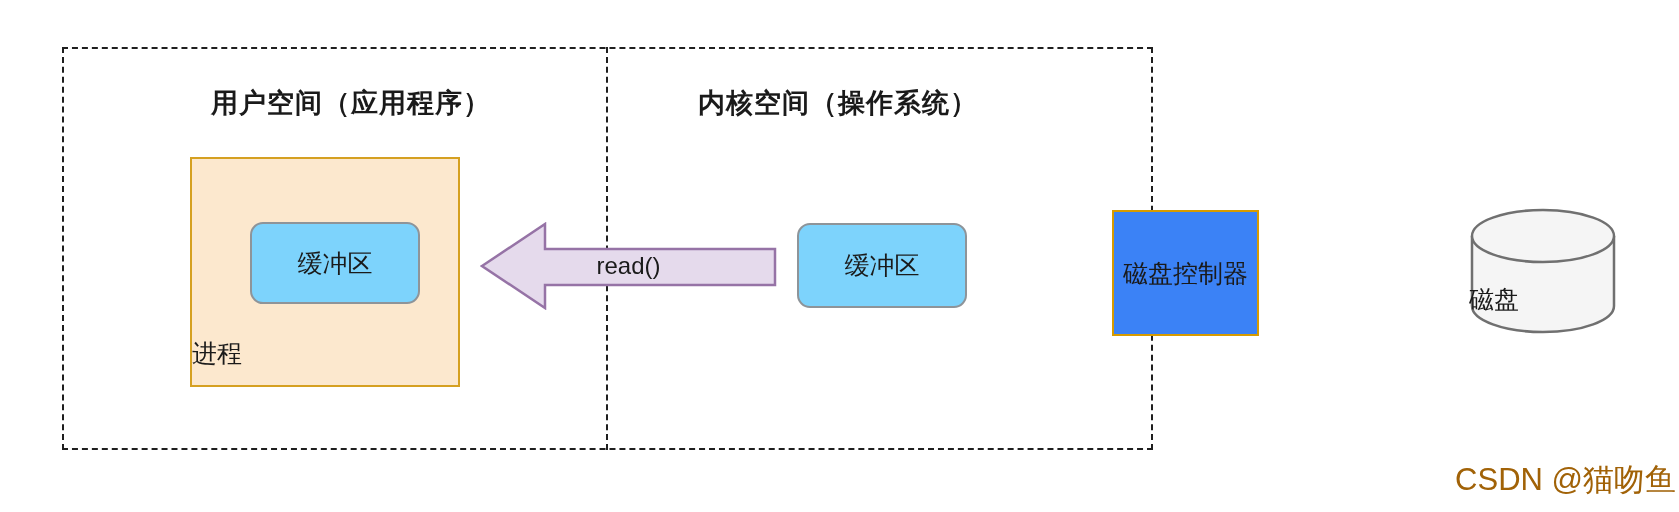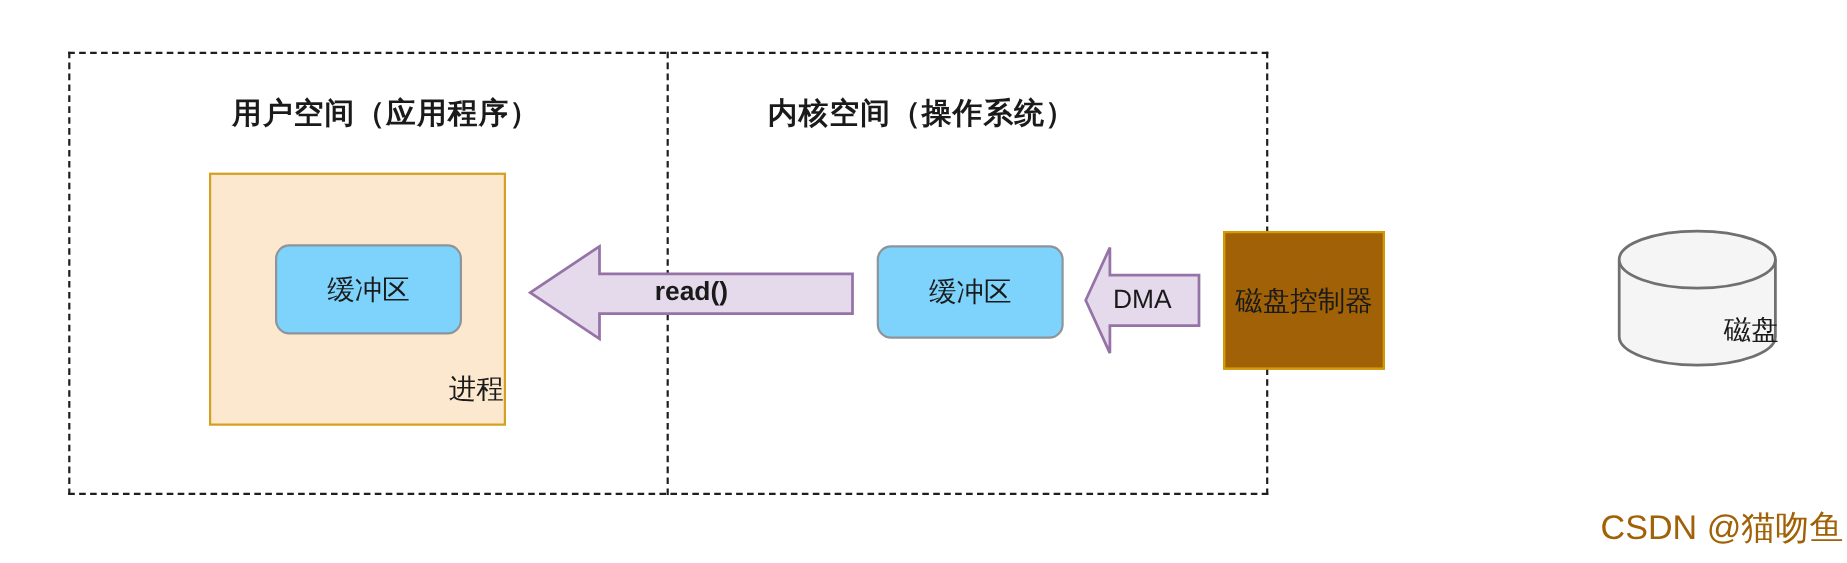--- a/index.html
+++ b/index.html
@@ -43,29 +43,29 @@
   .process-box {
     position: absolute;
     left: 190px; top: 157px;
     width: 266px; height: 226px;
     background: #FCE8CE;
     border: 2px solid #D5A021;
   }
   .process-label {
     position: absolute;
     left: 0; right: 0; top: 178px;
-    text-align: right;
+    text-align: left;
     font-size: 25px;
     font-family: Liberation Mono, monospace;
   }
   .disk-controller {
     position: absolute;
     left: 1112px; top: 210px;
     width: 143px; height: 122px;
-    background: #a16207;
+    background: #3b82f6;
     border: 2.5px solid #D79B00;
     display: flex; align-items: center; justify-content: center;
     font-size: 25px;
     white-space: nowrap;
   }
 
   
   .buffer-box {
     background: #7dd3fc;
     border: 2px solid #8E9499;
@@ -80,31 +80,31 @@
   
   .block-arrow { position: absolute; }
   .block-arrow svg { position: absolute; left: 0; top: 0; display: block; }
   .arrow-label {
     position: absolute;
     left: 0; right: 0; top: 0; bottom: 0;
     display: flex; align-items: center; justify-content: center;
     font-size: 24px;
     white-space: nowrap;
   }
-  .arrow-read     { left: 480px;  top: 222px; width: 297px; height: 88px; font-weight: bold; }
+  .arrow-read     { left: 480px;  top: 222px; width: 297px; height: 88px; }
   .arrow-dma      { left: 985px;  top: 223px; width: 107px; height: 100px; }
   .arrow-hardware { left: 1300px; top: 218px; width: 127px; height: 98px; }
 
   
   .disk-cylinder { position: absolute; left: 1469px; top: 207px; width: 148px; height: 128px; }
   .disk-cylinder svg { position: absolute; left: 0; top: 0; display: block; }
   .disk-label {
     position: absolute;
     left: 0; right: 0; top: 76px;
-    text-align: right;
+    text-align: left;
     font-size: 25px;
   }
 
   .watermark {
     position: absolute;
     right: 3px; top: 459px;
     font-size: 31px;
     color: #a16207;
     text-shadow: 1px 1px 0 #ffffff;
     white-space: nowrap;
@@ -128,26 +128,20 @@
 
   <div class="block-arrow arrow-read">
     <svg width="297" height="88" viewBox="0 0 297 88">
       <polygon points="2,44 65,2 65,27 295,27 295,63 65,63 65,86" fill="#E5DAEC" stroke="#9673A6" stroke-width="2.5" stroke-linejoin="miter"></polygon>
     </svg>
     <span class="arrow-label">read()</span>
   </div>
 
   <div class="buffer-box buffer-kernel">缓冲区</div>
 
-  <div class="block-arrow arrow-dma">
-    <svg width="107" height="100" viewBox="0 0 107 100">
-      <polygon points="2,50 24,2 24,27 105,27 105,73 24,73 24,98" fill="#E5DAEC" stroke="#9673A6" stroke-width="2.5" stroke-linejoin="miter"></polygon>
-    </svg>
-    <span class="arrow-label">DMA</span>
-  </div>
 
   <div class="disk-controller">磁盘控制器</div>
 
 
   <div class="disk-cylinder">
     <svg width="148" height="128" viewBox="0 0 148 128">
       <path d="M 3,29 V 99 A 71,26 0 0 0 145,99 V 29" fill="#F5F5F5" stroke="#707070" stroke-width="2.5"></path>
       <ellipse cx="74" cy="29" rx="71" ry="26" fill="#F5F5F5" stroke="#707070" stroke-width="2.5"></ellipse>
     </svg>
     <div class="disk-label">磁盘</div>

